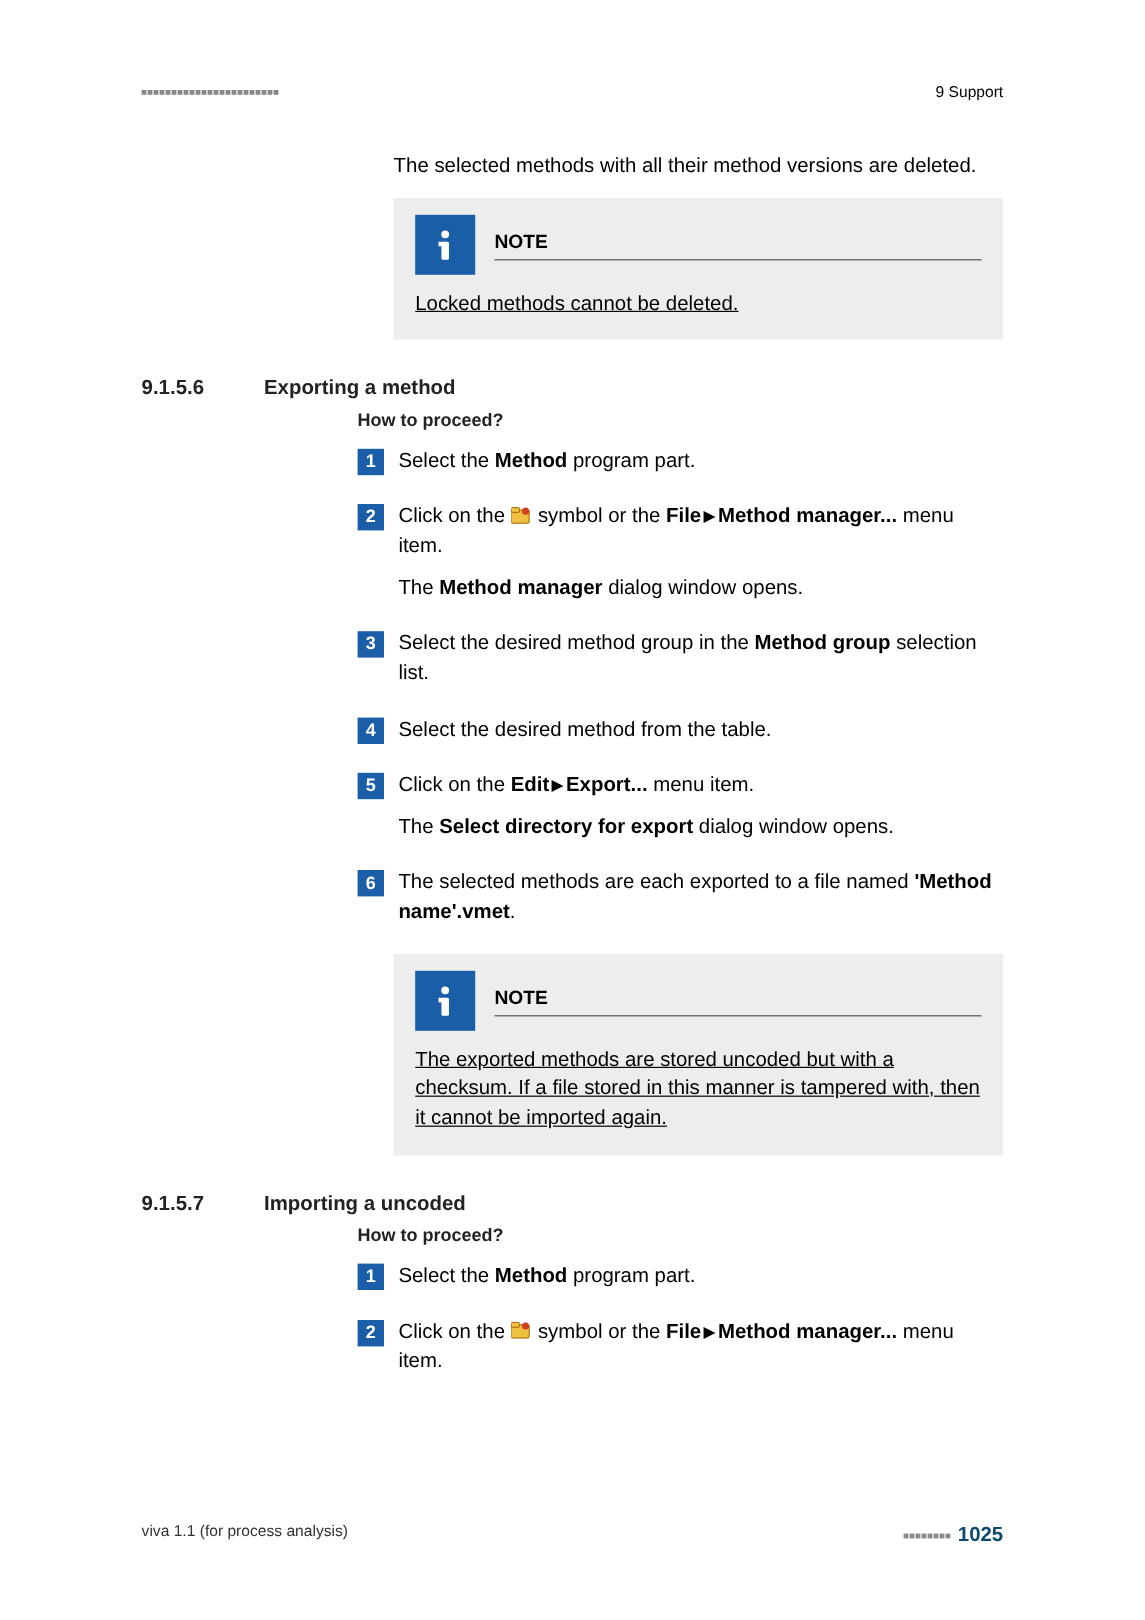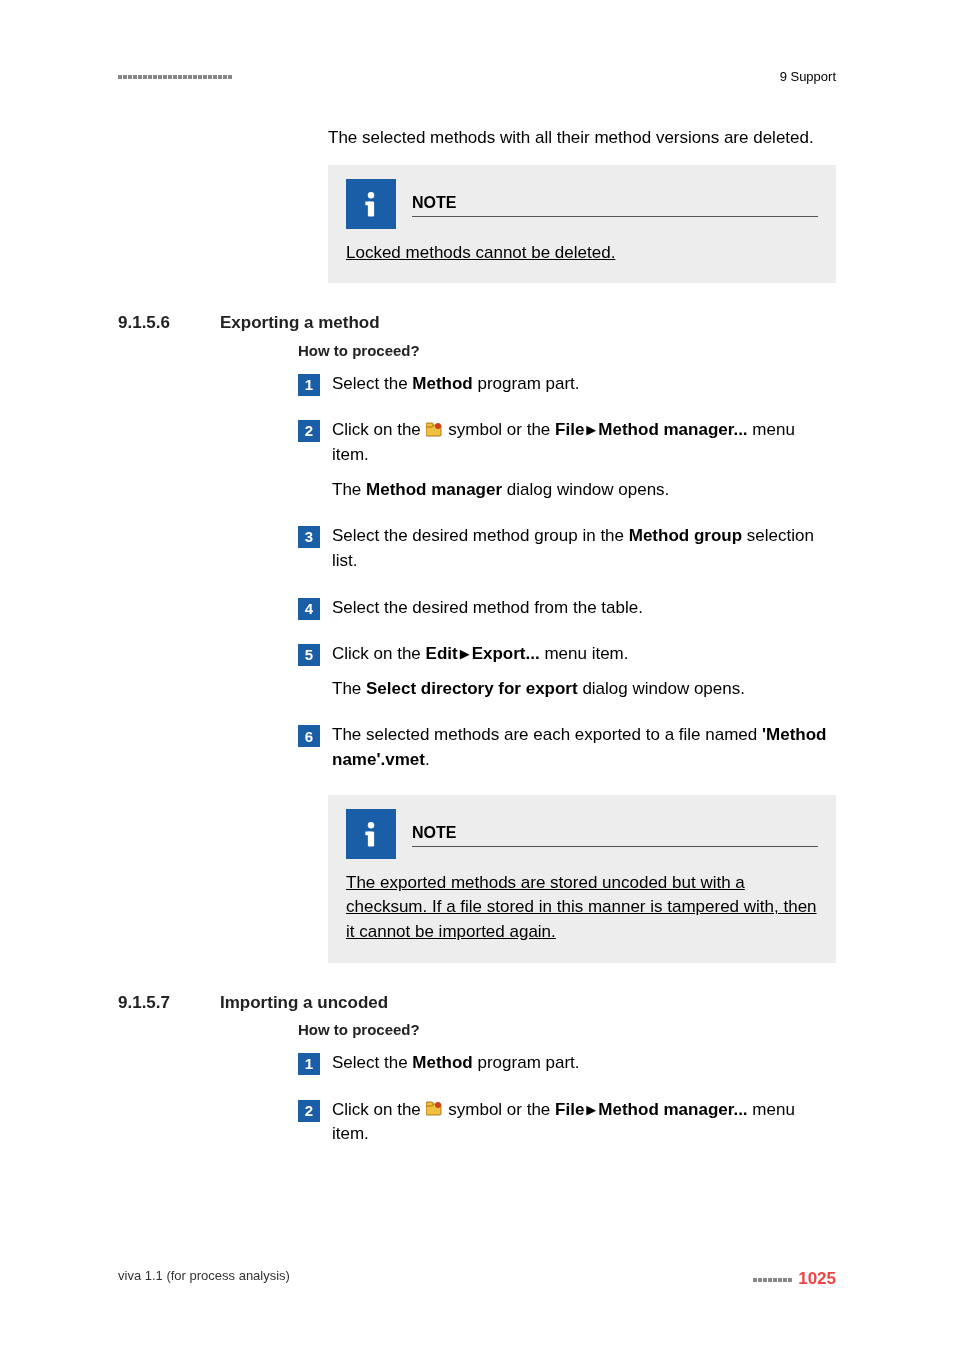--- a/index.html
+++ b/index.html
@@ -150,21 +150,21 @@
     font-size: 13px;
     color: #333;
   }
   .footer-right {
     display: flex;
     align-items: center;
     gap: 6px;
   }
   .footer-right .ticks { display: flex; gap: 1px; }
   .footer-right .ticks span { width:4px; height:4px; background:#888; }
-  .footer-right .pg { font-weight: 700; font-size: 17px; color:#ef4444; }
+  .footer-right .pg { font-weight: 700; font-size: 17px; color:#0c4a6e; }
 </style>
 </head>
 <body>
 
 <div class="header-bar">
   <div class="header-ticks">
     <span></span>
       <span></span>
       <span></span>
       <span></span>

